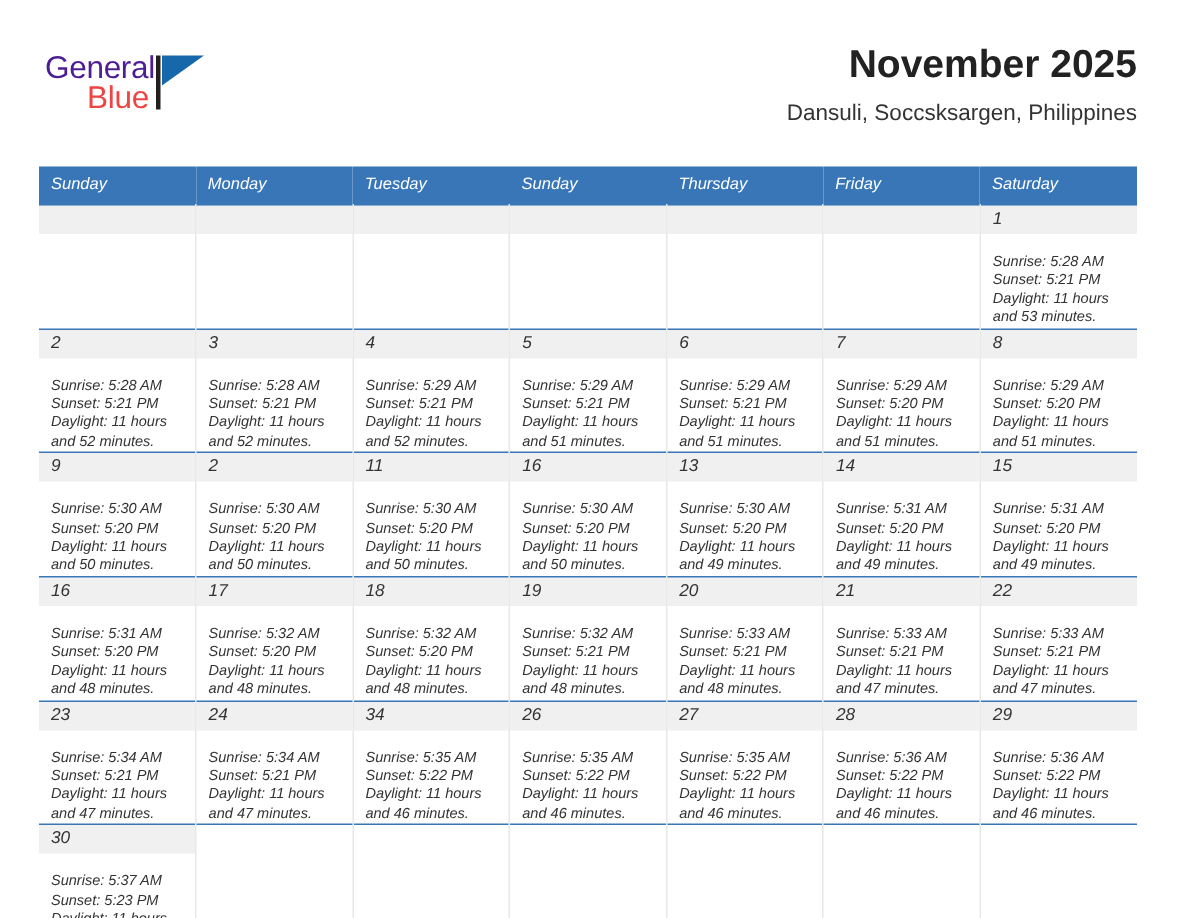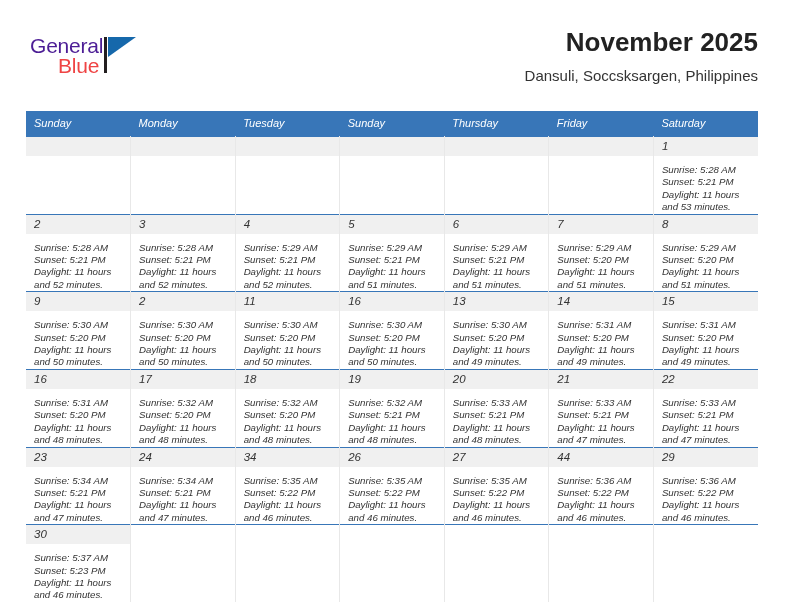--- a/index.html
+++ b/index.html
@@ -130,21 +130,21 @@
   .daynum {
     display: block;
     background: #f0f0f0;
     font-size: 11.5px;
     color: #333333;
     padding: 3px 0 3px 8px;
     line-height: 13px;
     min-height: 13px;
   }
   .cellbody {
-    padding: 8px 6px 0 8px;
+    padding: 13px 6px 0 8px;
   }
   .cellbody div {
     font-size: 9.7px;
     color: #333333;
     line-height: 12.4px;
     white-space: nowrap;
   }
   .empty .daynum {
     background: #f0f0f0;
     color: transparent;
@@ -445,21 +445,21 @@
           <td>
             <span class="daynum">27</span>
             <div class="cellbody">
               <div>Sunrise: 5:35 AM</div>
               <div>Sunset: 5:22 PM</div>
               <div>Daylight: 11 hours</div>
               <div>and 46 minutes.</div>
             </div>
           </td>
           <td>
-            <span class="daynum">44</span>
+            <span class="daynum">28</span>
             <div class="cellbody">
               <div>Sunrise: 5:36 AM</div>
               <div>Sunset: 5:22 PM</div>
               <div>Daylight: 11 hours</div>
               <div>and 46 minutes.</div>
             </div>
           </td>
           <td>
             <span class="daynum">29</span>
             <div class="cellbody">

